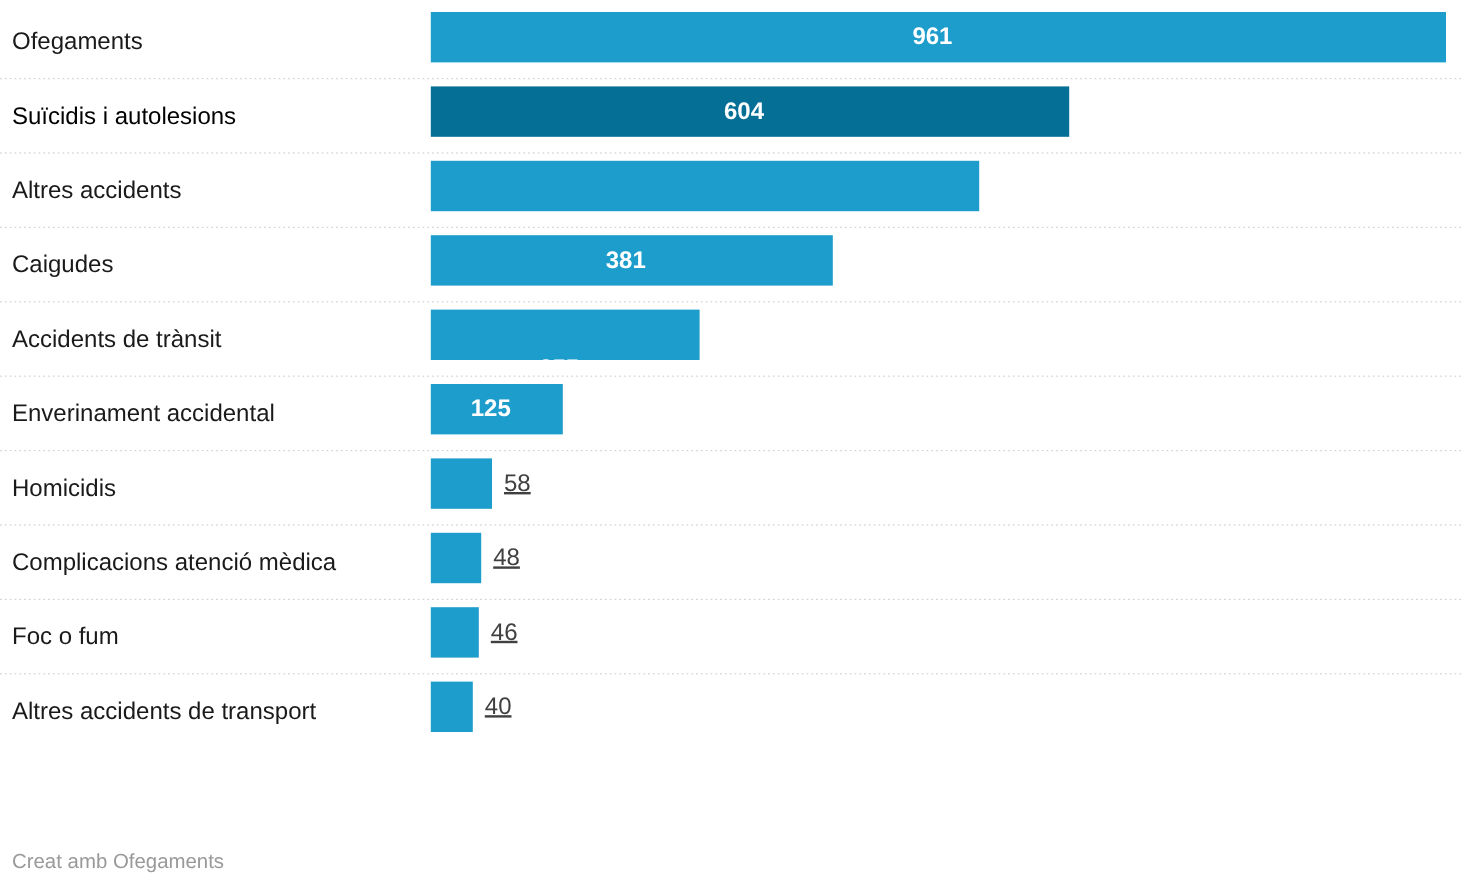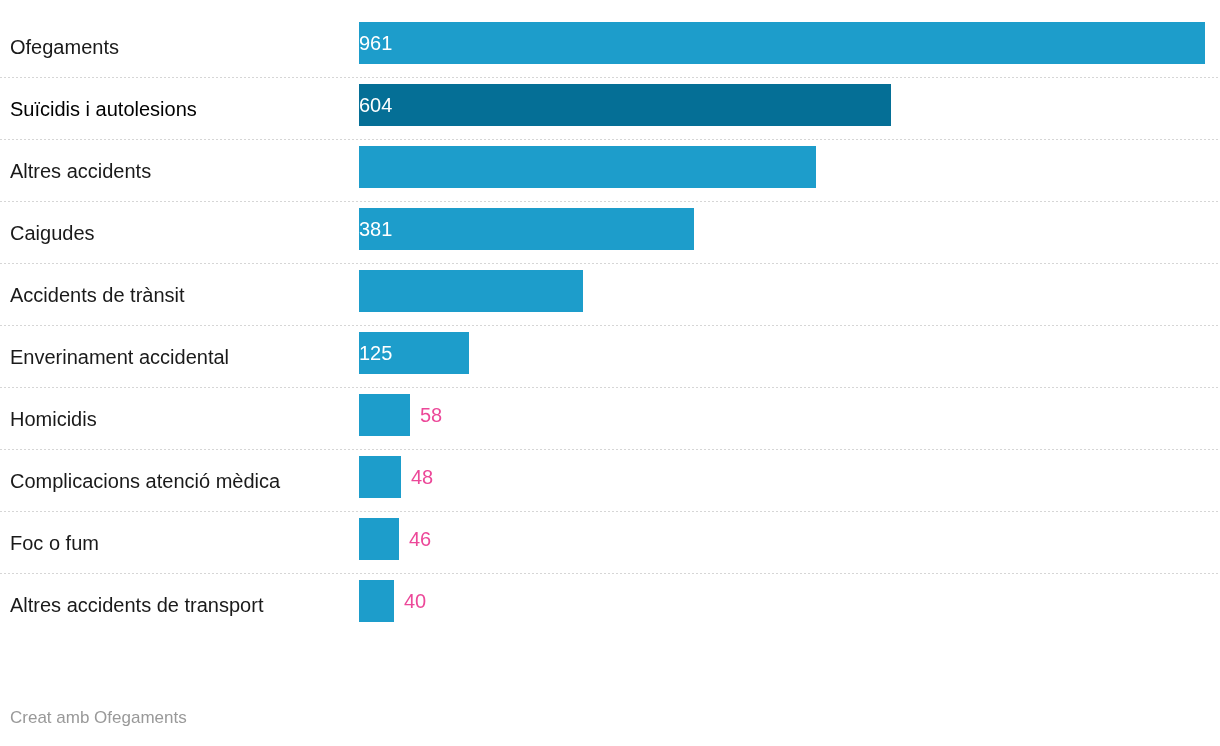--- a/index.html
+++ b/index.html
@@ -16,21 +16,21 @@
   }
   #chart {
     position: relative;
     width: 1220px;
     height: 746px;
     box-sizing: border-box;
   }
   .rows {
     position: absolute;
     left: 0;
-    top: 16px;
+    top: 4px;
     width: 1220px;
   }
   .row {
     position: relative;
     height: 62px;
     box-sizing: border-box;
   }
   .row-rule {
     position: absolute;
     left: 0;
@@ -78,25 +78,27 @@
   .bar-value {
     position: absolute;
     top: 6px;
     height: 42px;
     line-height: 42px;
     font-size: 20px;
     white-space: nowrap;
   }
   .bar-value.inside {
     color: #ffffff;
-    text-align: left;
+    text-align: center;
+    font-weight: bold;
   }
   .bar-value.outside {
-    color: #ec4899;
+    color: #404040;
     text-align: right;
+    text-decoration: underline;
   }
   .footer {
     position: absolute;
     left: 10px;
     top: 708px;
     font-size: 17px;
     color: #999999;
     white-space: nowrap;
   }
 </style>

